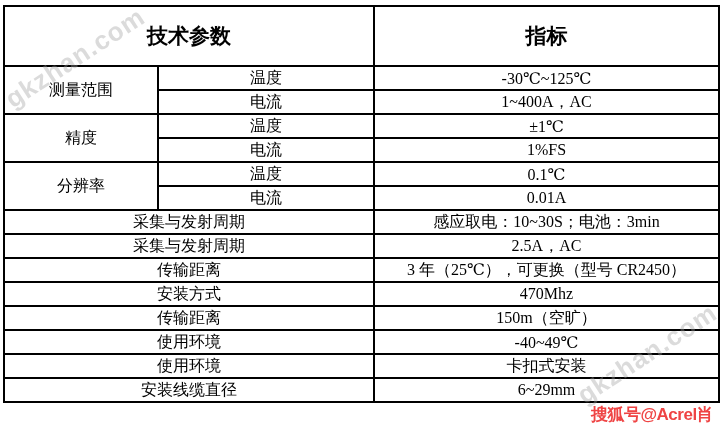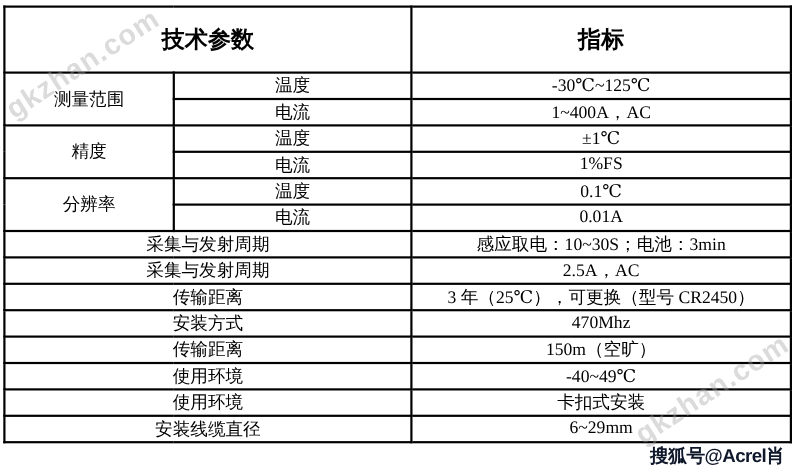--- a/index.html
+++ b/index.html
@@ -47,21 +47,21 @@
   }
   .wm-top{left:8px;top:86px;}
   .wm-bottom{left:580px;top:382px;}
   .wm-sohu{
     position:absolute;
     left:591px;top:403px;
     font-family:"Liberation Sans","DejaVu Sans",sans-serif;
     font-weight:bold;
     font-size:17px;
     letter-spacing:-0.5px;
-    color:#0f172a;
+    color:#ef4444;
     text-shadow:1px 1px 0 #fff,-1px -1px 0 #fff,1px -1px 0 #fff,-1px 1px 0 #fff;
     white-space:nowrap;
   }
 </style>
 </head>
 <body>
 
 <table class="spec">
   <colgroup>
     <col style="width:154px">

